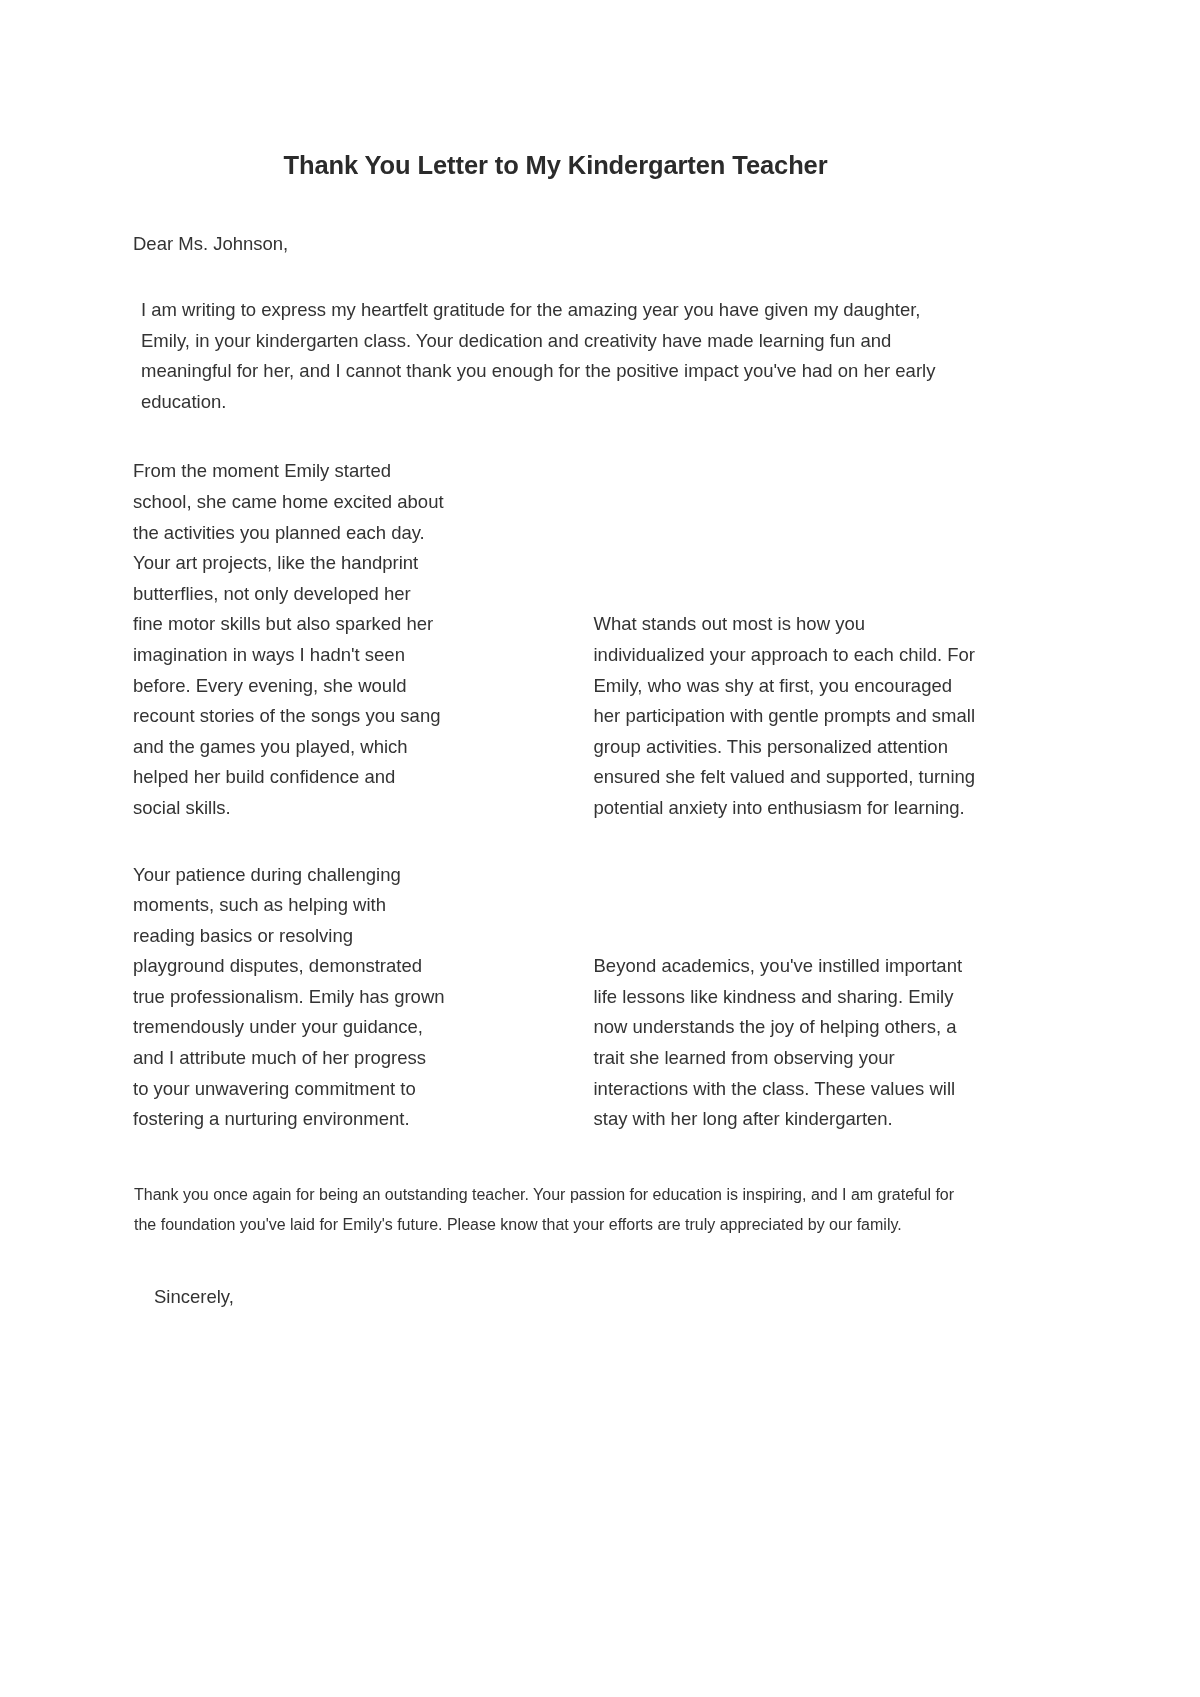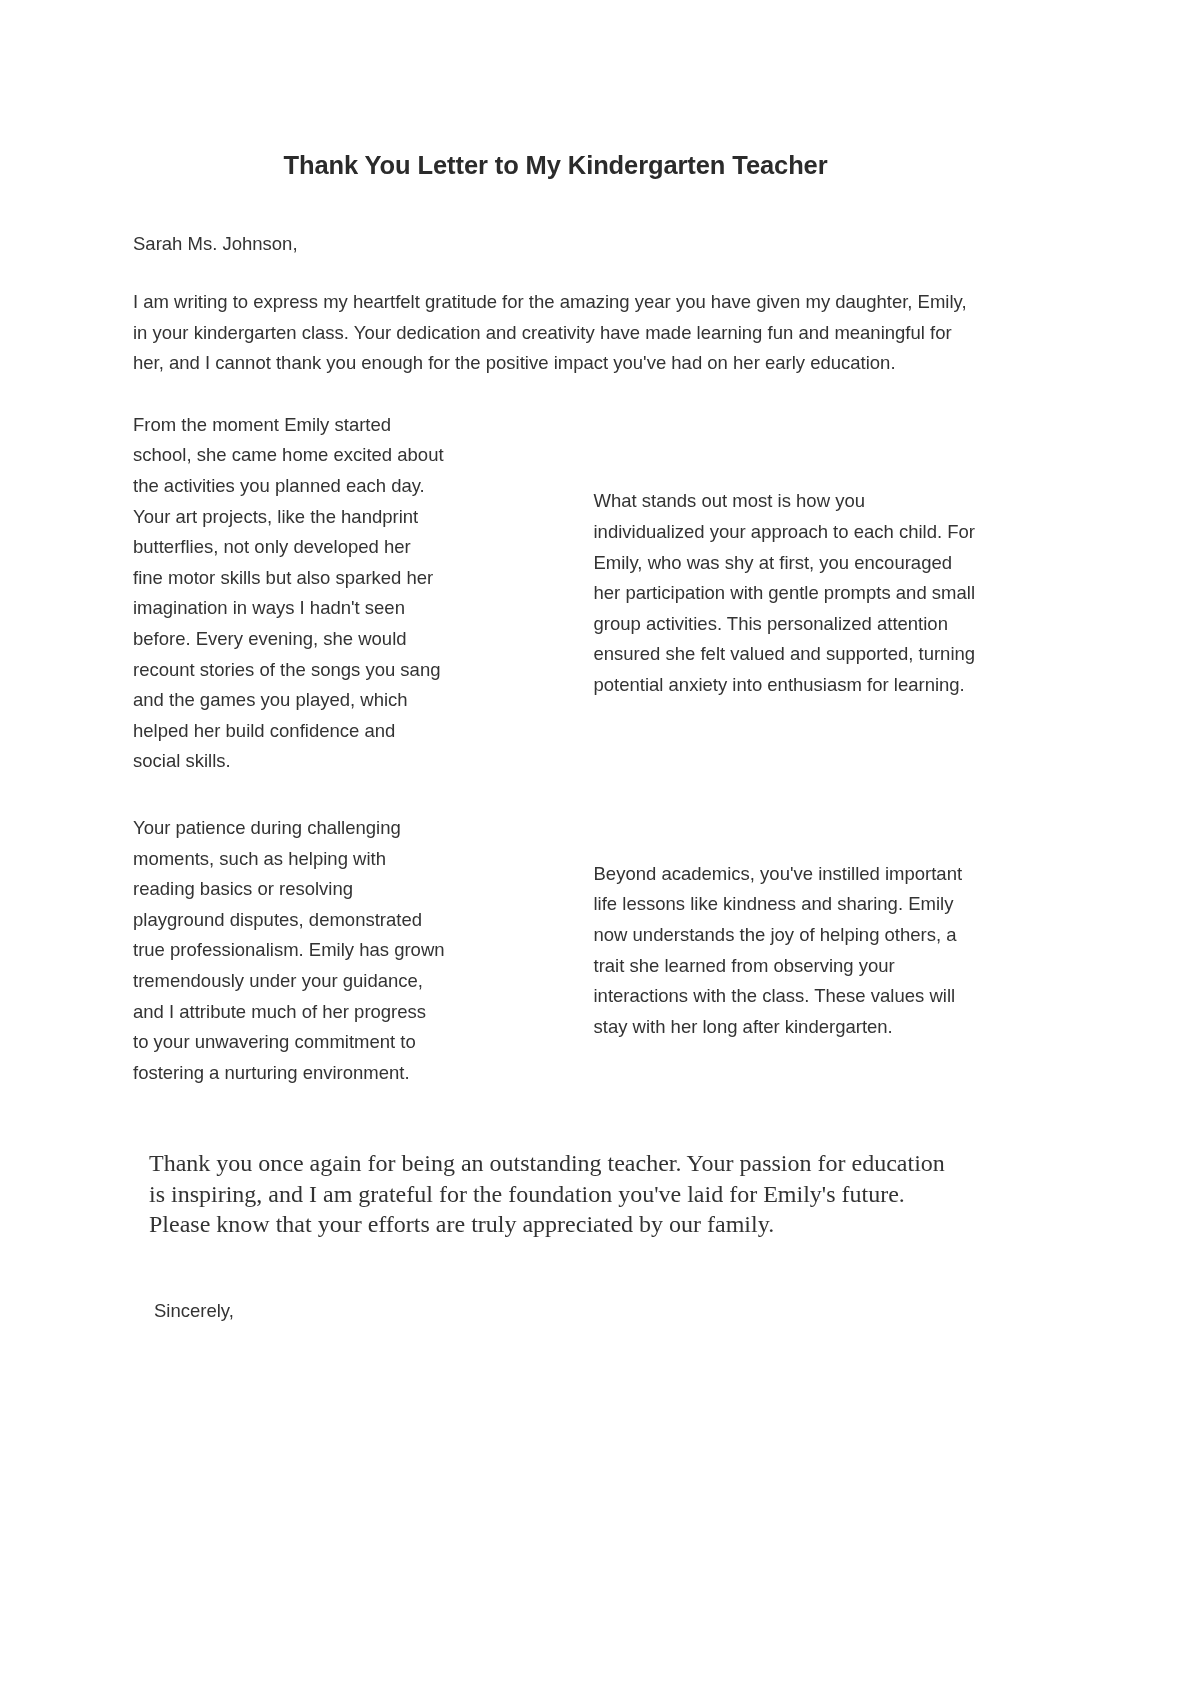--- a/index.html
+++ b/index.html
@@ -39,29 +39,29 @@
   .salutation {
     font-size: 18.5px;
     line-height: 30.5px;
     margin: 0;
     padding-top: 47px;
     color: #333333;
   }
   .intro-paragraph {
     font-size: 18.5px;
     line-height: 30.5px;
-    margin: 0;
+    margin: 8px;
     padding-top: 28px;
     color: #333333;
     text-align: left;
   }
   .columns {
     display: flex;
     flex-direction: row;
-    align-items: center;
+    align-items: flex-end;
     column-gap: 0px;
   }
   .columns.first-block {
     padding-top: 31px;
   }
   .columns.second-block {
     padding-top: 36px;
   }
   .col {
     width: 50%;
@@ -74,47 +74,46 @@
     padding-left: 38px;
     padding-right: 2px;
   }
   .col p {
     margin: 0;
     font-size: 18.5px;
     line-height: 30.6px;
     color: #333333;
   }
   .closing-paragraph {
-    font-size: 24px;
+    font-size: 16px;
     line-height: 30.5px;
-    margin: 16px;
+    margin: 1px;
     padding-top: 44px;
     color: #333333;
-    font-family: Liberation Serif, serif;
   }
   .signature {
     padding-top: 39px;
     margin-left: 21px;
   }
   .signature .sig-line {
     font-size: 18.5px;
     line-height: 31px;
     margin: 0;
     color: #333333;
   }
 </style>
 </head>
 <body>
 
 <div class="page">
   <div class="sheet">
 
     <h1 class="doc-title">Thank You Letter to My Kindergarten Teacher</h1>
 
-    <p class="salutation">Sarah Ms. Johnson,</p>
+    <p class="salutation">Dear Ms. Johnson,</p>
 
     <p class="intro-paragraph">I am writing to express my heartfelt gratitude for the amazing year you have given my daughter, Emily, in your kindergarten class. Your dedication and creativity have made learning fun and meaningful for her, and I cannot thank you enough for the positive impact you've had on her early education.</p>
 
     <div class="columns first-block">
       <div class="col left">
         <p>From the moment Emily started school, she came home excited about the activities you planned each day. Your art projects, like the handprint butterflies, not only developed her fine motor skills but also sparked her imagination in ways I hadn't seen before. Every evening, she would recount stories of the songs you sang and the games you played, which helped her build confidence and social skills.</p>
       </div>
       <div class="col right">
         <p>What stands out most is how you individualized your approach to each child. For Emily, who was shy at first, you encouraged her participation with gentle prompts and small group activities. This personalized attention ensured she felt valued and supported, turning potential anxiety into enthusiasm for learning.</p>
       </div>

